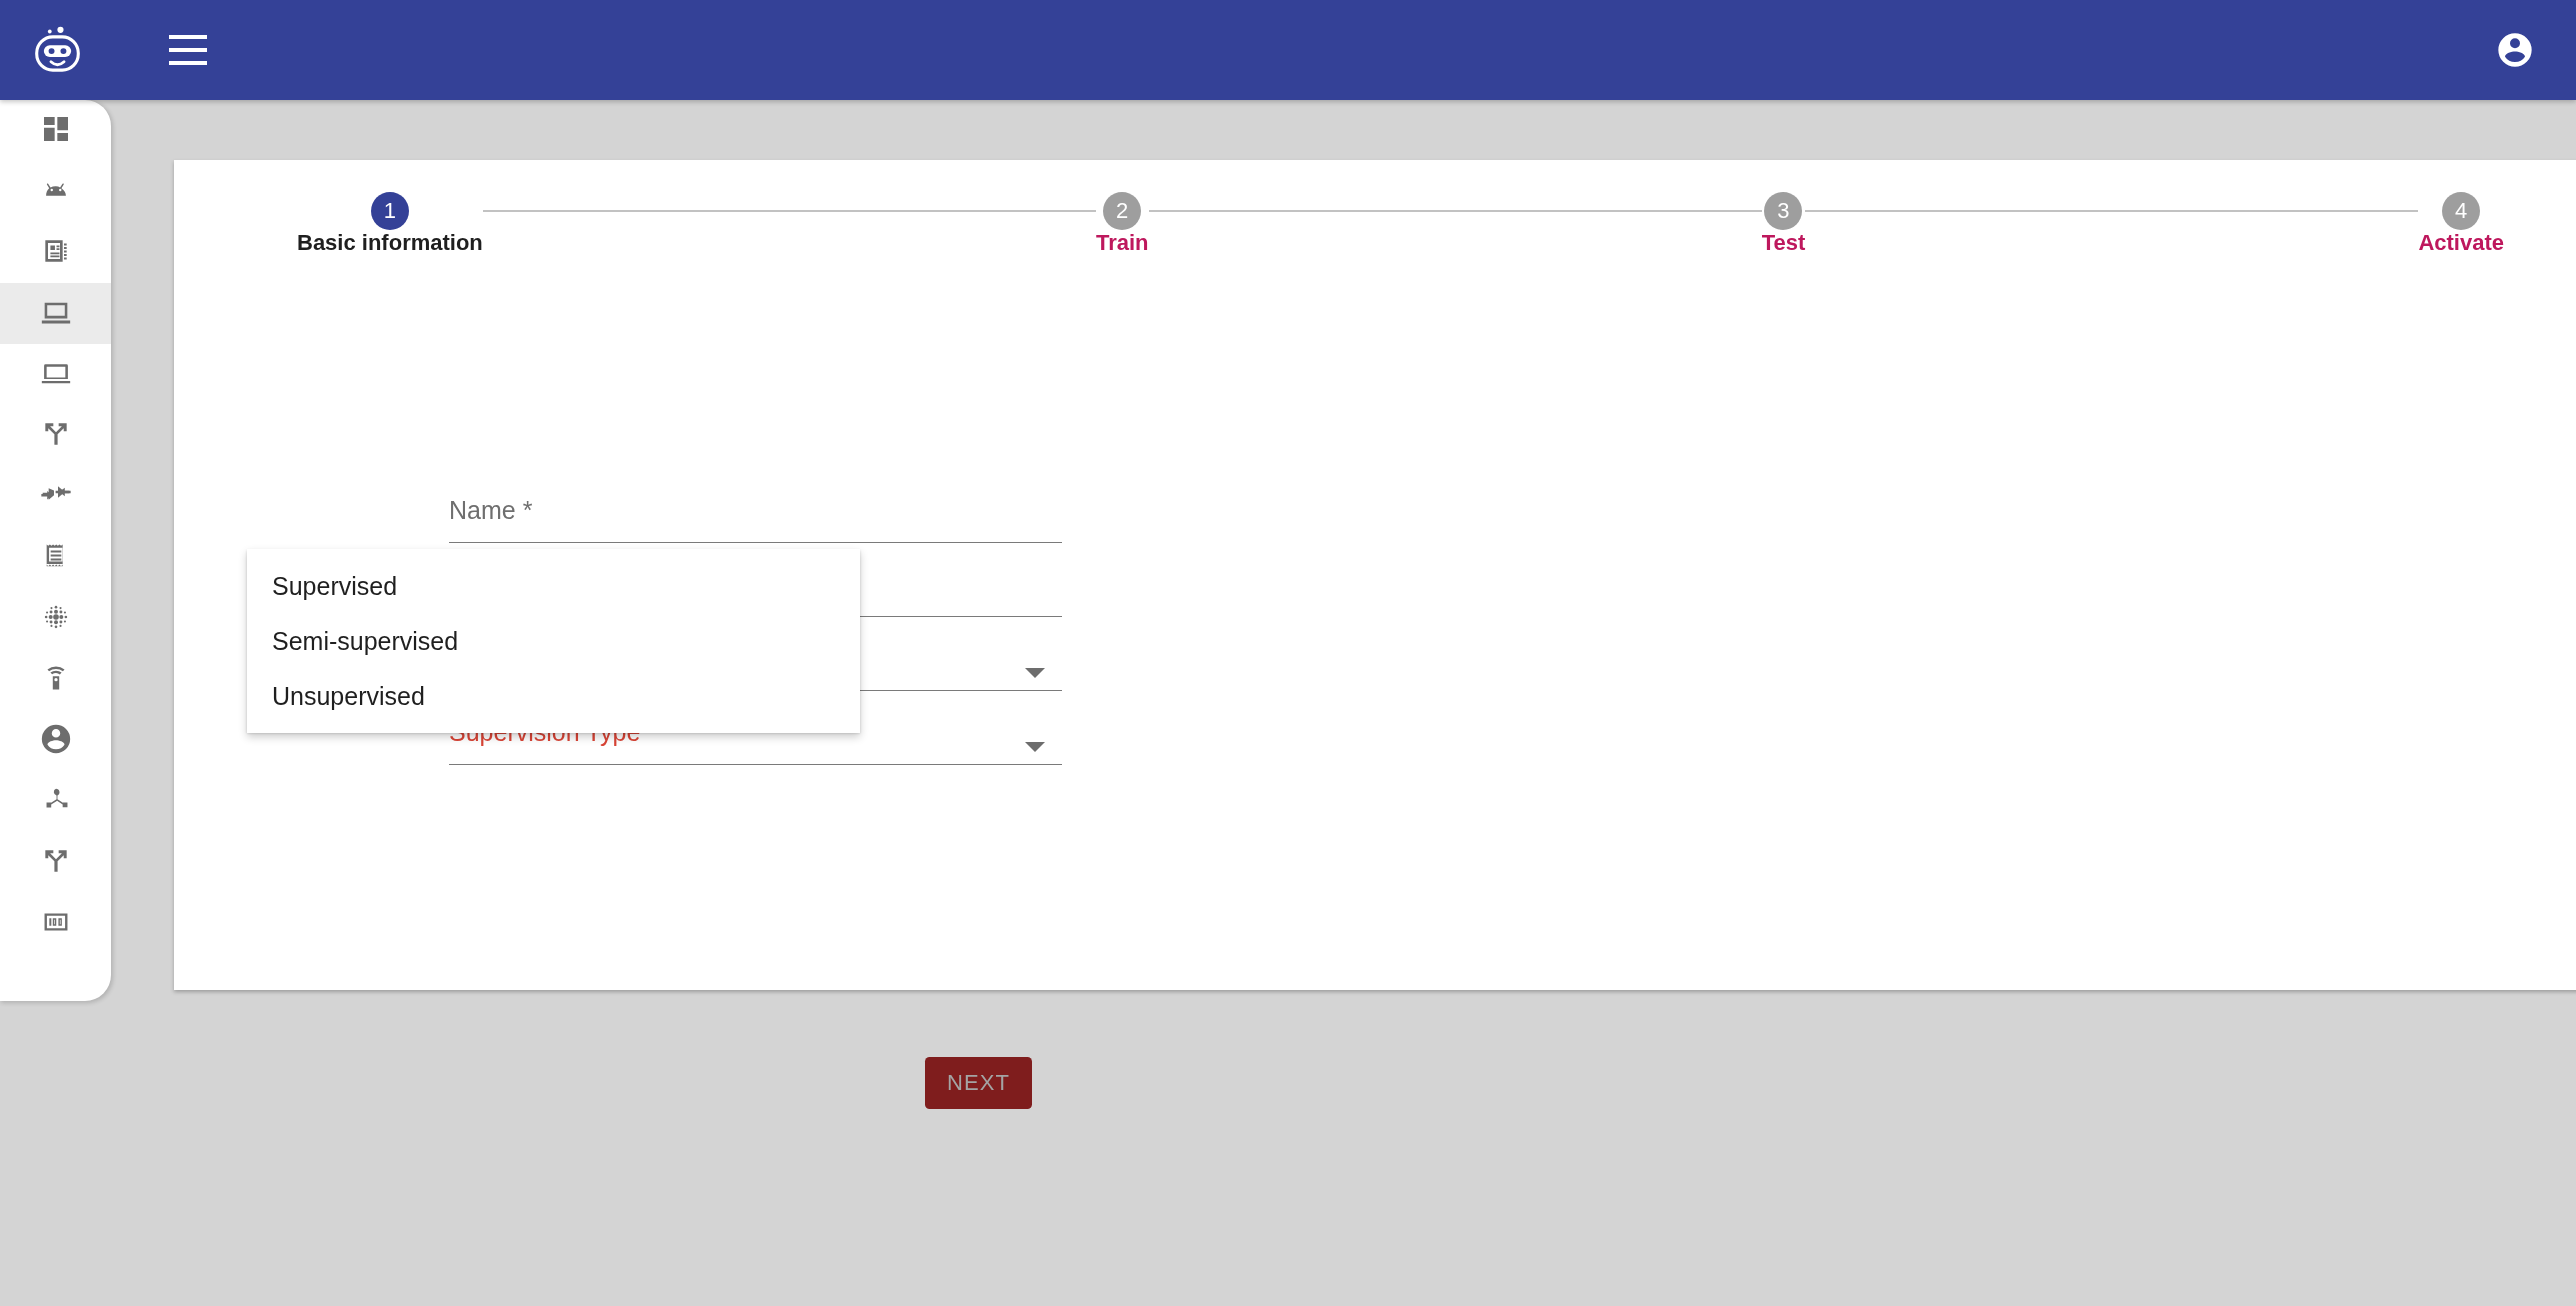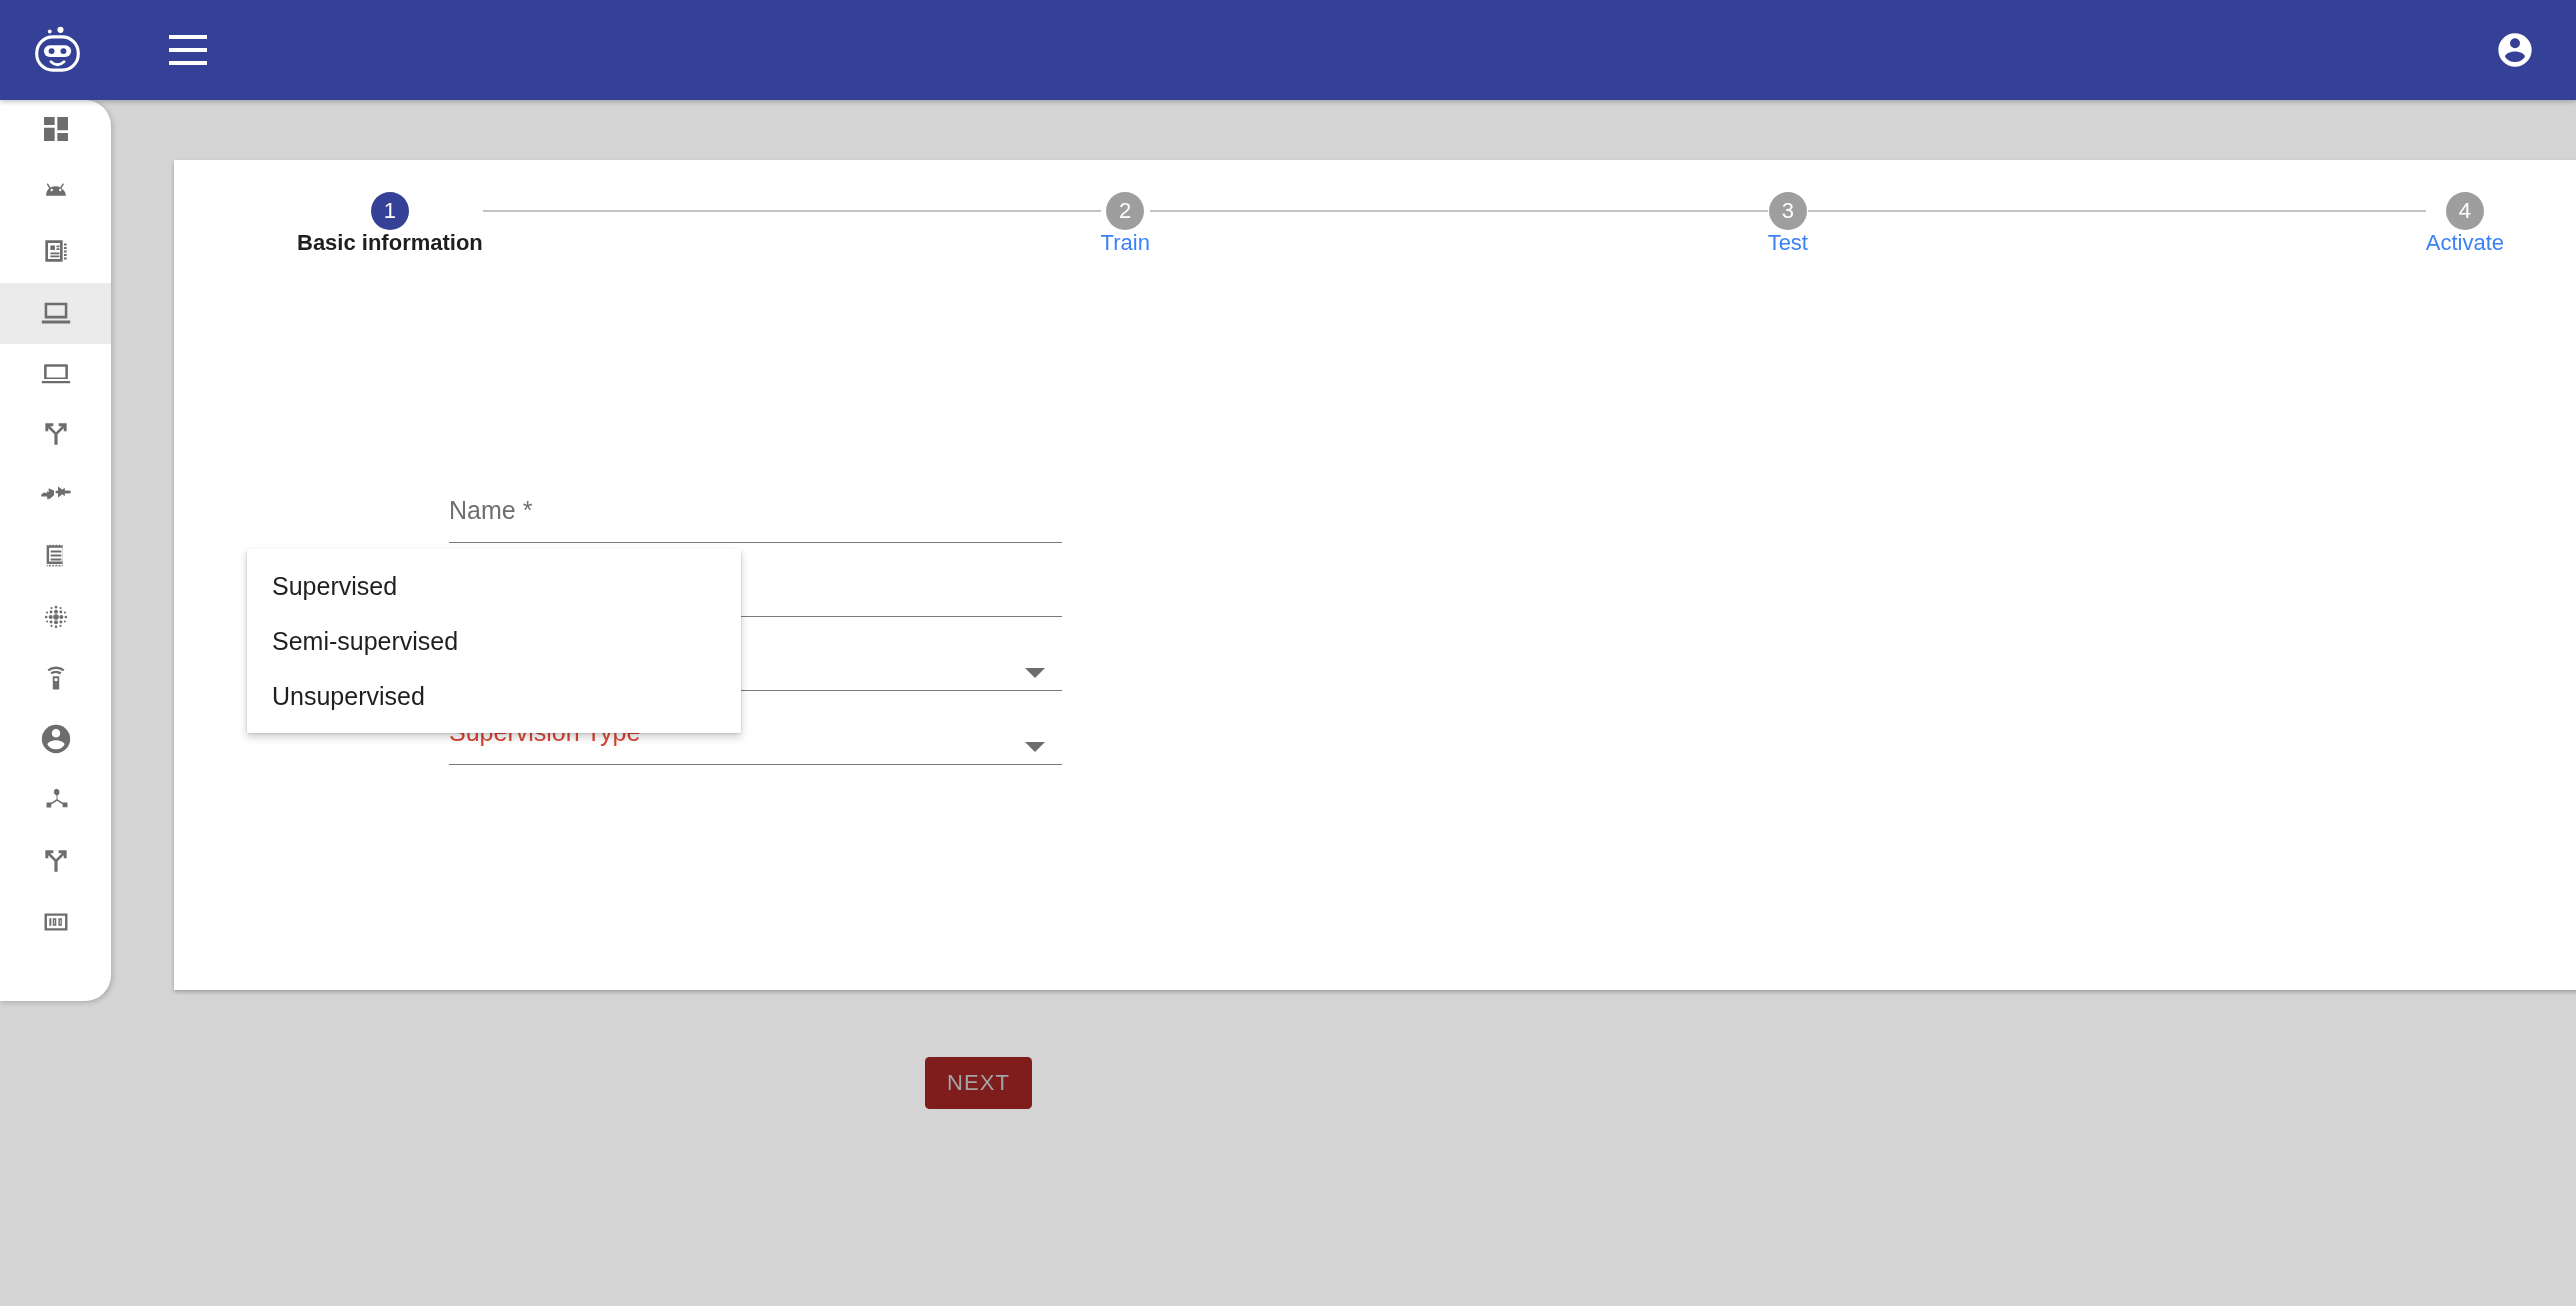--- a/index.html
+++ b/index.html
@@ -75,21 +75,21 @@
     display: flex; align-items: center; justify-content: center;
     color: #fff; font-size: 22px; font-weight: 400;
     flex: 0 0 auto;
   }
   .circle.active { background: #344197; }
   .circle.idle { background: #9e9e9e; }
   .step-label {
     margin-top: 0; font-size: 22px; white-space: nowrap;
   }
   .step-label.active { color: #1f1f1f; font-weight: bold; }
-  .step-label.idle { color: #3b82f6; font-weight: normal; }
+  .step-label.idle { color: #be185d; font-weight: bold; }
   .connector { height: 1.5px; background: #c2c2c2; flex: 1 1 auto; margin-top: 0; }
   .step-slot { display: flex; flex-direction: column; align-items: center; }
   .stepper-row { display: flex; align-items: flex-start; width: 100%; padding: 0 123px; }
   .seg { flex: 1; display: flex; align-items: center; padding-top: 18.4px; }
 
   
   .form {
     position: absolute; left: 234px; top: 325px;
     width: 613px;
     margin-left: 41px;
@@ -117,21 +117,21 @@
     width: 0; height: 0;
     border-left: 10px solid transparent;
     border-right: 10px solid transparent;
     border-top: 10px solid #6d6d6d;
   }
   .caret.muted { border-top-color: #b0b0b0; }
 
   
   .dropdown {
     position: absolute; left: 247px; top: 549px;
-    width: 494px; height: 184px;
+    width: 613px; height: 184px;
     background: #fff;
     box-shadow: 0 3.8px 8.4px rgba(0,0,0,0.20), 0 0.8px 2.3px rgba(0,0,0,0.16);
     z-index: 60;
     padding-top: 10px;
   }
   .dd-option {
     height: 55px; display: flex; align-items: center;
     padding-left: 25px; font-size: 25px; color: #1f1f1f;
     cursor: pointer;
   }

